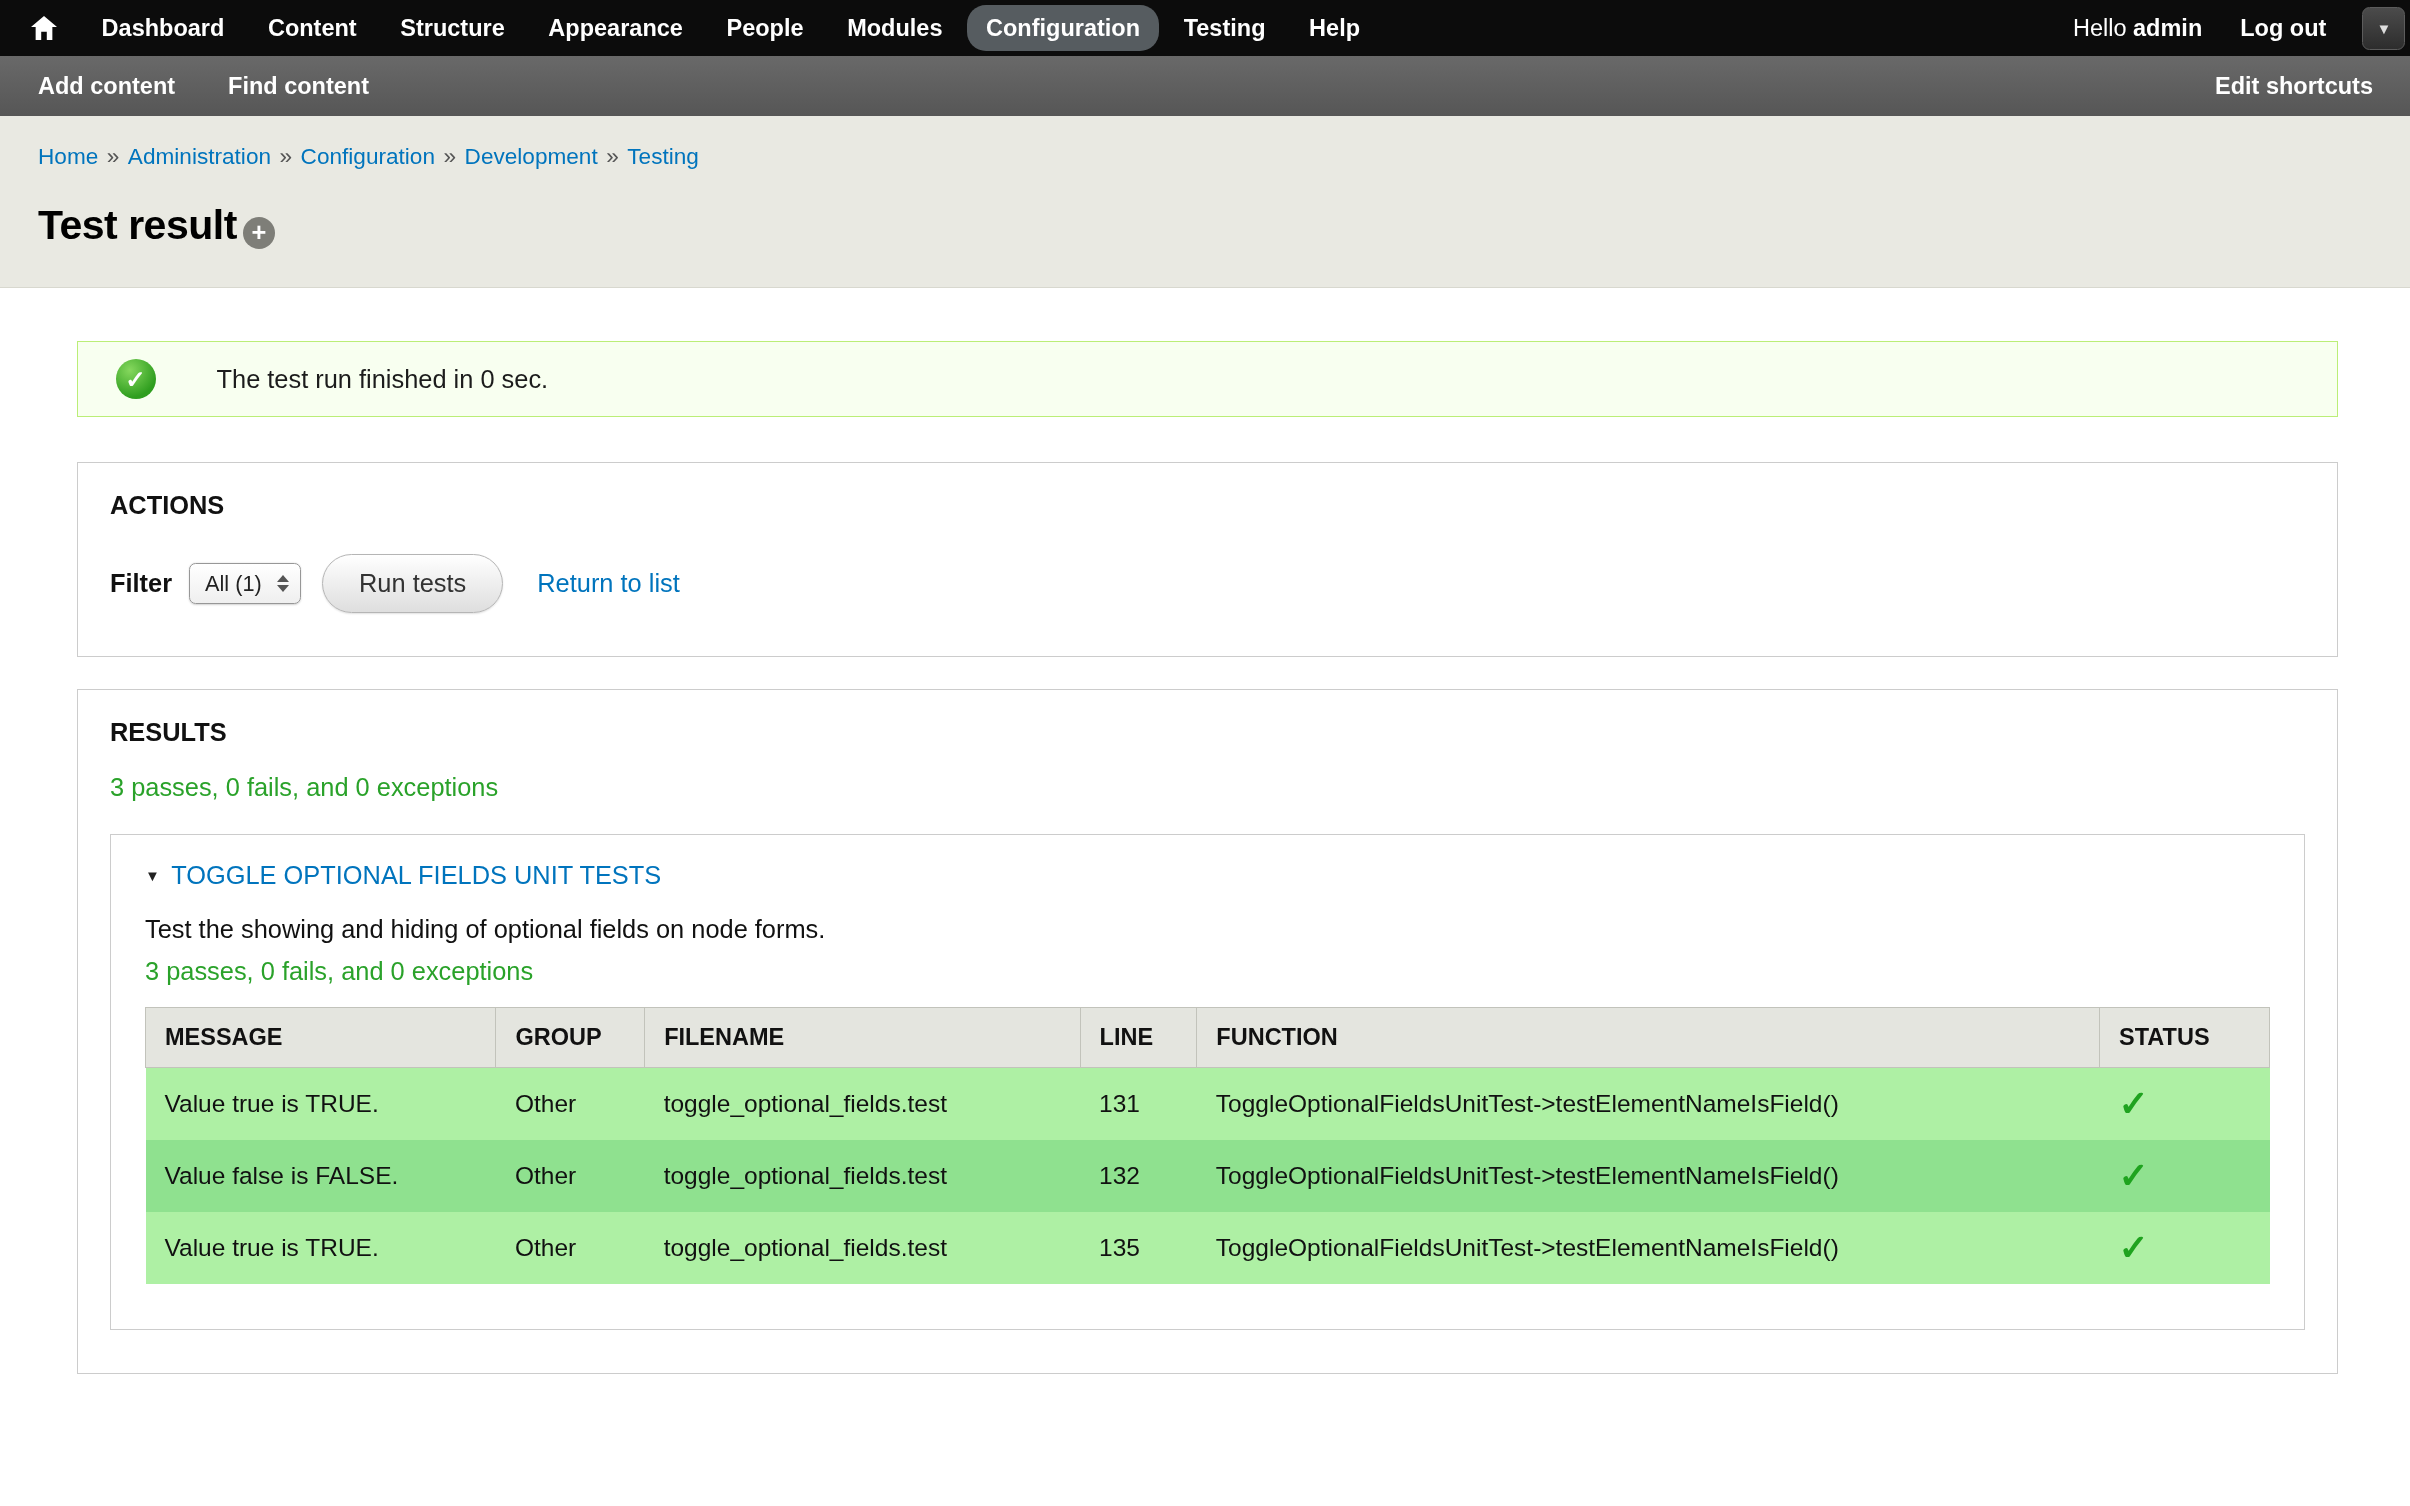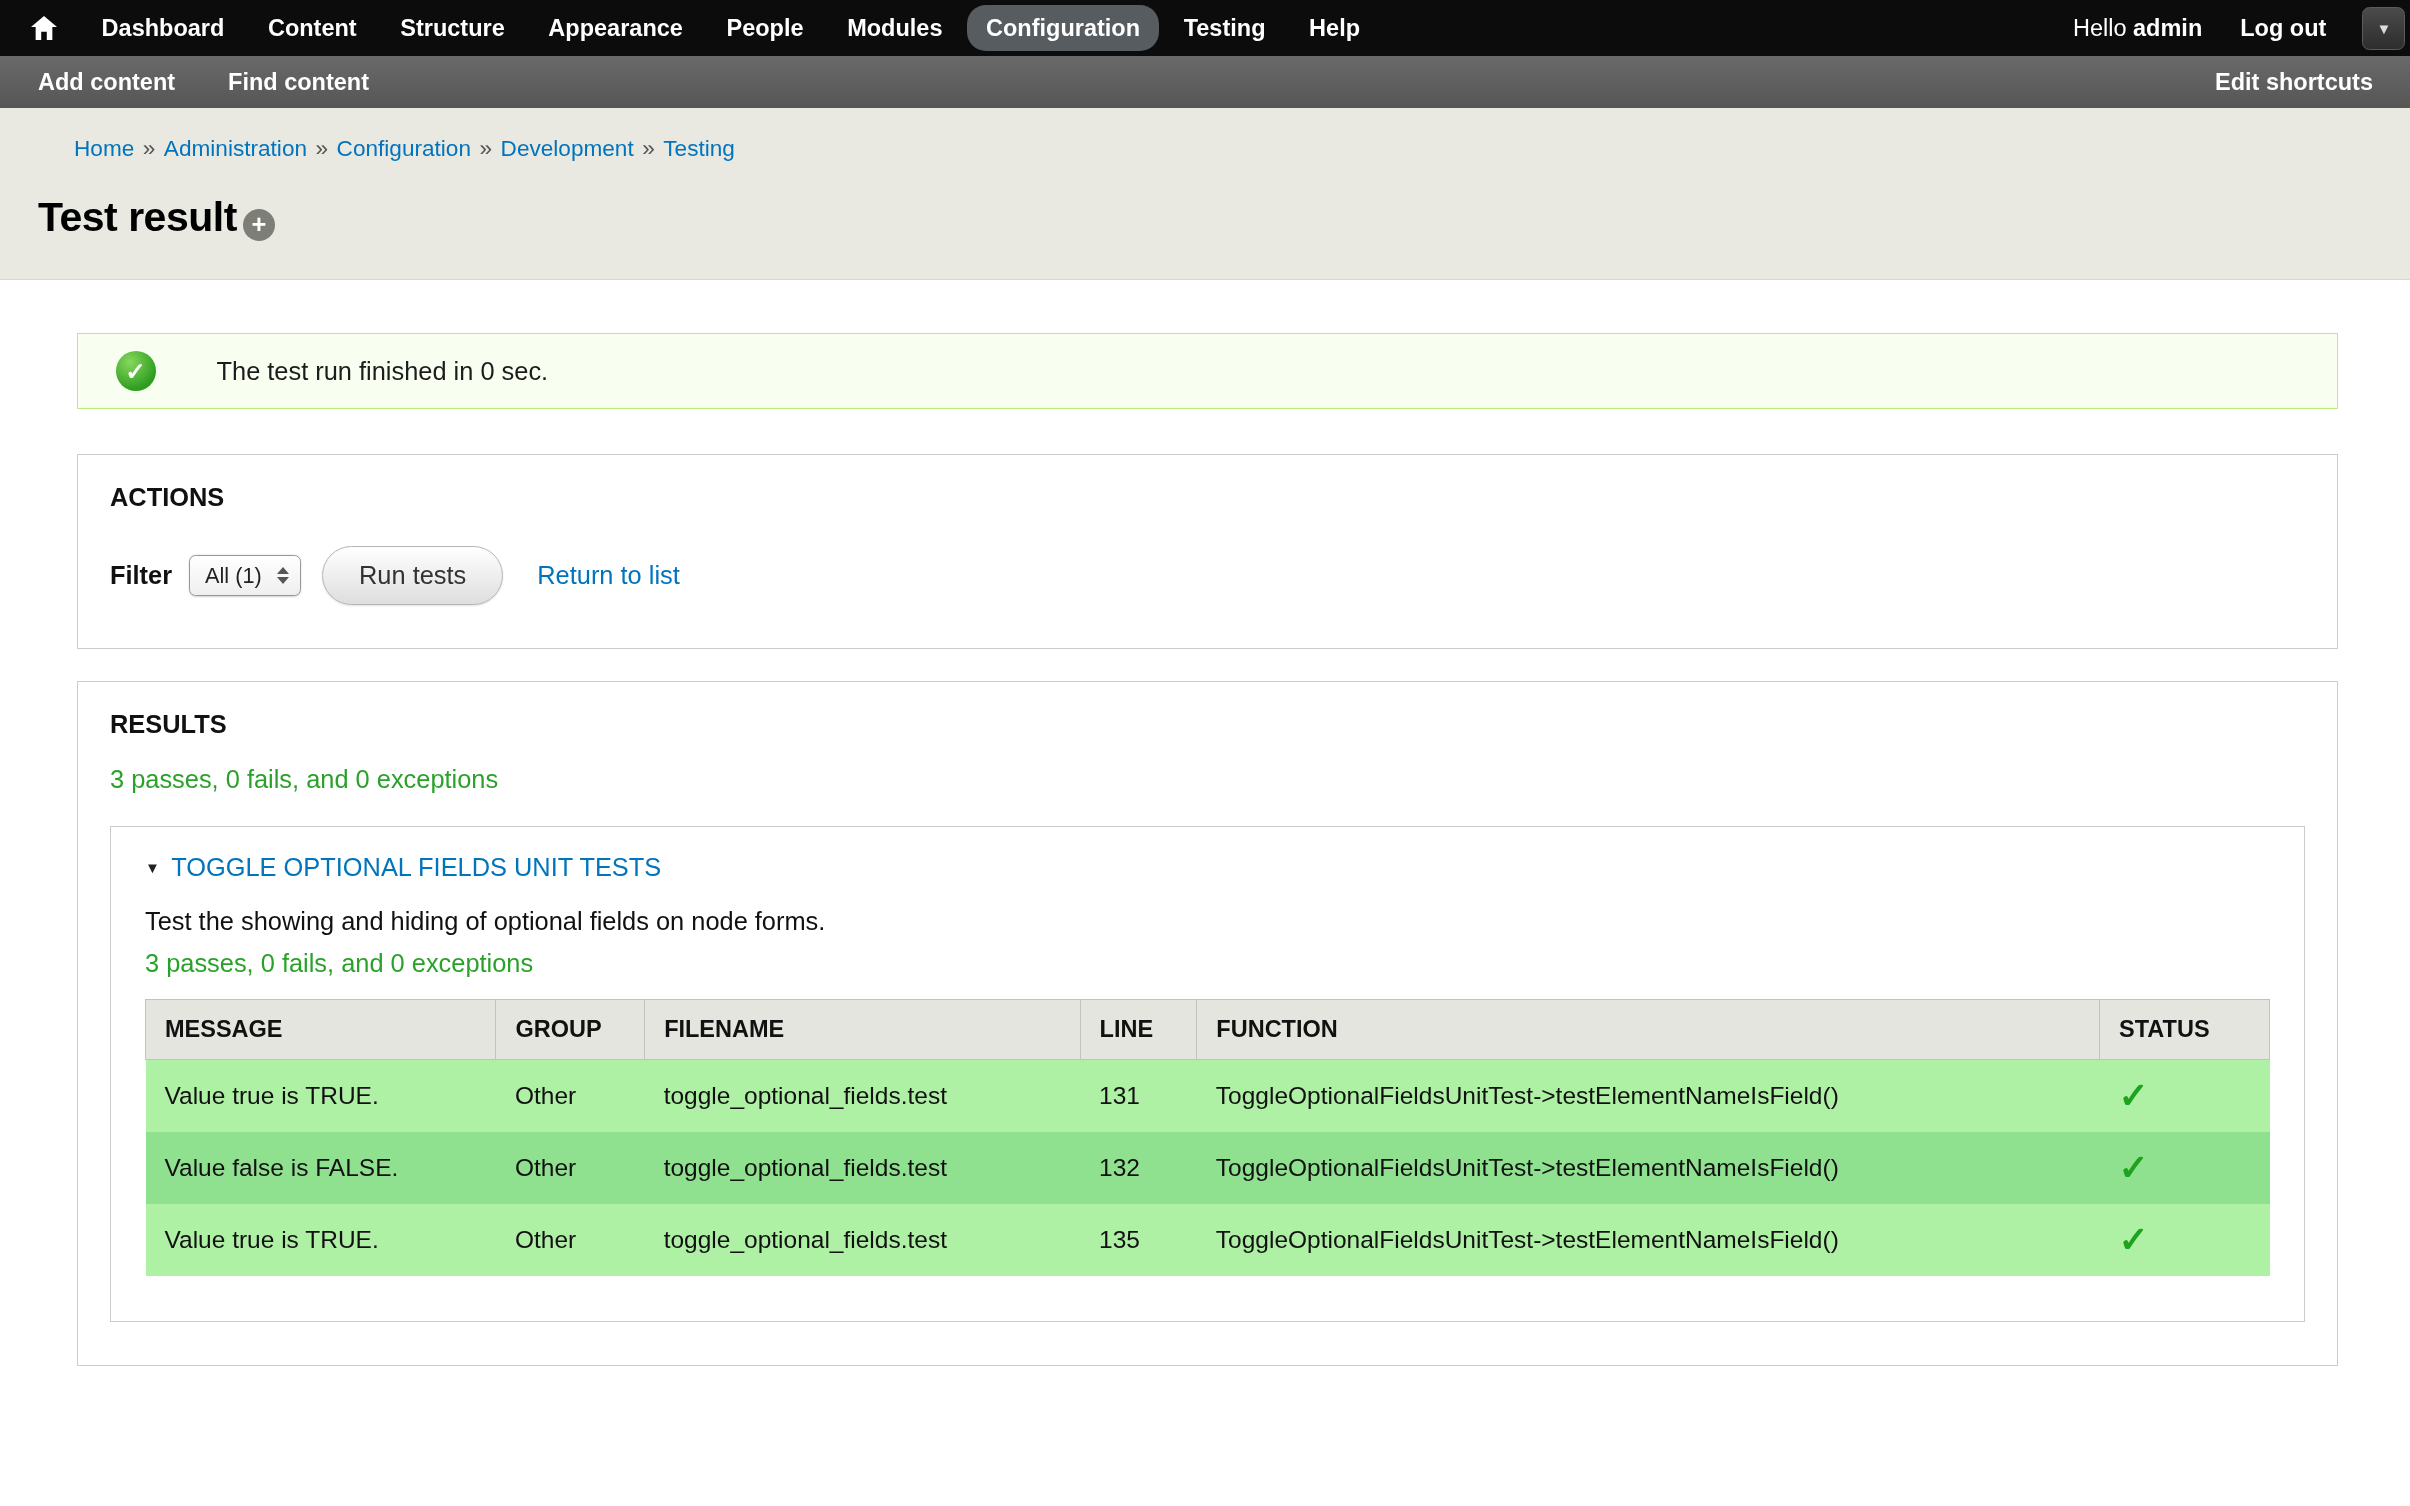--- a/index.html
+++ b/index.html
@@ -11,28 +11,28 @@
   .toolbar-menu { display:flex; align-items:center; gap:5.6px; }
   .toolbar-item { color:#ffffff; font-size:23.5px; font-weight:bold; padding:9.4px 19px; border-radius:19px; cursor:pointer; white-space:nowrap; }
   .toolbar-item.active { background:#565c60; }
   .toolbar-right { margin-left:auto; display:flex; align-items:center; gap:38px; margin-right:62px; }
   .toolbar-greeting { color:#ffffff; font-size:23.5px; }
   .toolbar-greeting b { font-weight:bold; }
   .toolbar-logout { color:#ffffff; font-size:23.5px; font-weight:bold; cursor:pointer; }
   .toolbar-toggle { position:absolute; right:5.6px; top:6.6px; width:43px; height:43px; background:linear-gradient(#4b4b4b,#2d2d2d); border:0.9px solid #5c5c5c; border-radius:7.5px; color:#dddddd; display:flex; align-items:center; justify-content:center; font-size:19px; cursor:pointer; }
 
   
-  .shortcut-bar { background:linear-gradient(#696969,#565656); height:52px; display:flex; align-items:center; padding:0 38px; }
+  .shortcut-bar { background:linear-gradient(#696969,#565656); height:60px; display:flex; align-items:center; padding:0 38px; }
   .shortcut-items { display:flex; gap:53px; }
   .shortcut-item { color:#ffffff; font-size:23.5px; font-weight:bold; cursor:pointer; }
   .edit-shortcuts { margin-left:auto; color:#ffffff; font-size:23.5px; font-weight:bold; cursor:pointer; }
 
   
   .page-header { background:#e9e9e2; padding:28px 38px 38px 38px; border-bottom:0.9px solid #d8d8cf; }
-  .breadcrumb { font-size:22.6px; color:#444444;margin-left:36px; }
+  .breadcrumb { font-size:22.6px; color:#444444; }
   .breadcrumb a { color:#0074bd; text-decoration:none; cursor:pointer; }
   .breadcrumb .sep { margin:0 8.5px; color:#555555; }
   .page-title-row { display:flex; align-items:flex-end; gap:6px; margin-top:32px; }
   .page-title { font-size:41px; font-weight:bold; color:#000000; letter-spacing:-0.5px; }
   .shortcut-add { width:32px; height:32px; border-radius:50%; background:#7e7e78; color:#ffffff; display:flex; align-items:center; justify-content:center; font-size:25.4px; font-weight:bold; line-height:1; cursor:pointer; }
 
   
   .main { padding:53px 73px 0 77px; background:#ffffff; }
 
   .status-message { display:flex; align-items:center; border:1.9px solid #bbee77; background:#f8fff0; padding:17px 24.5px; }

